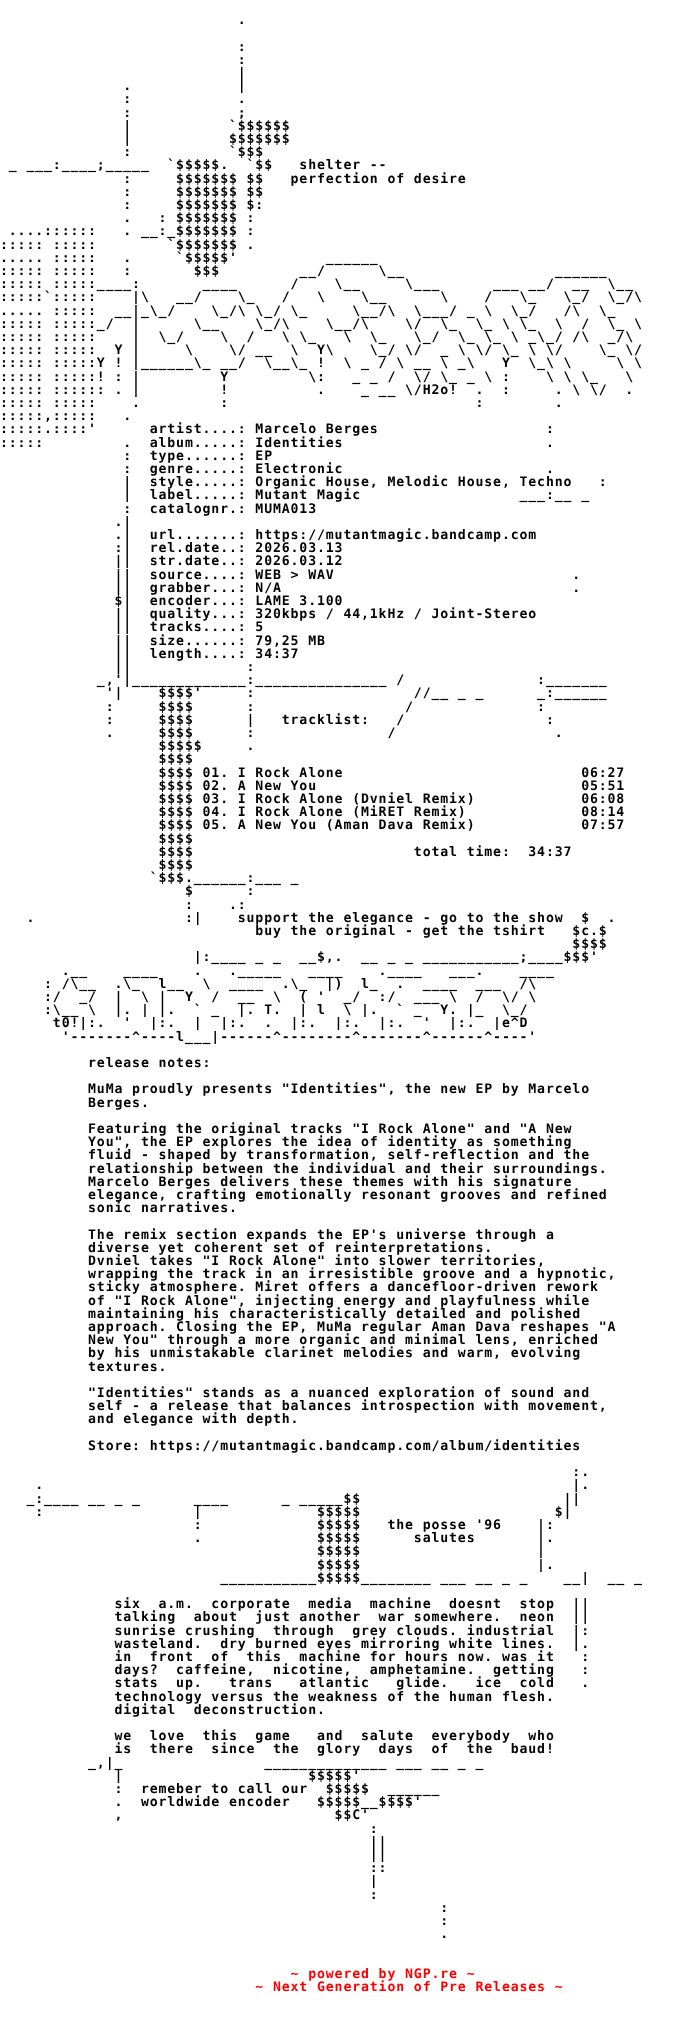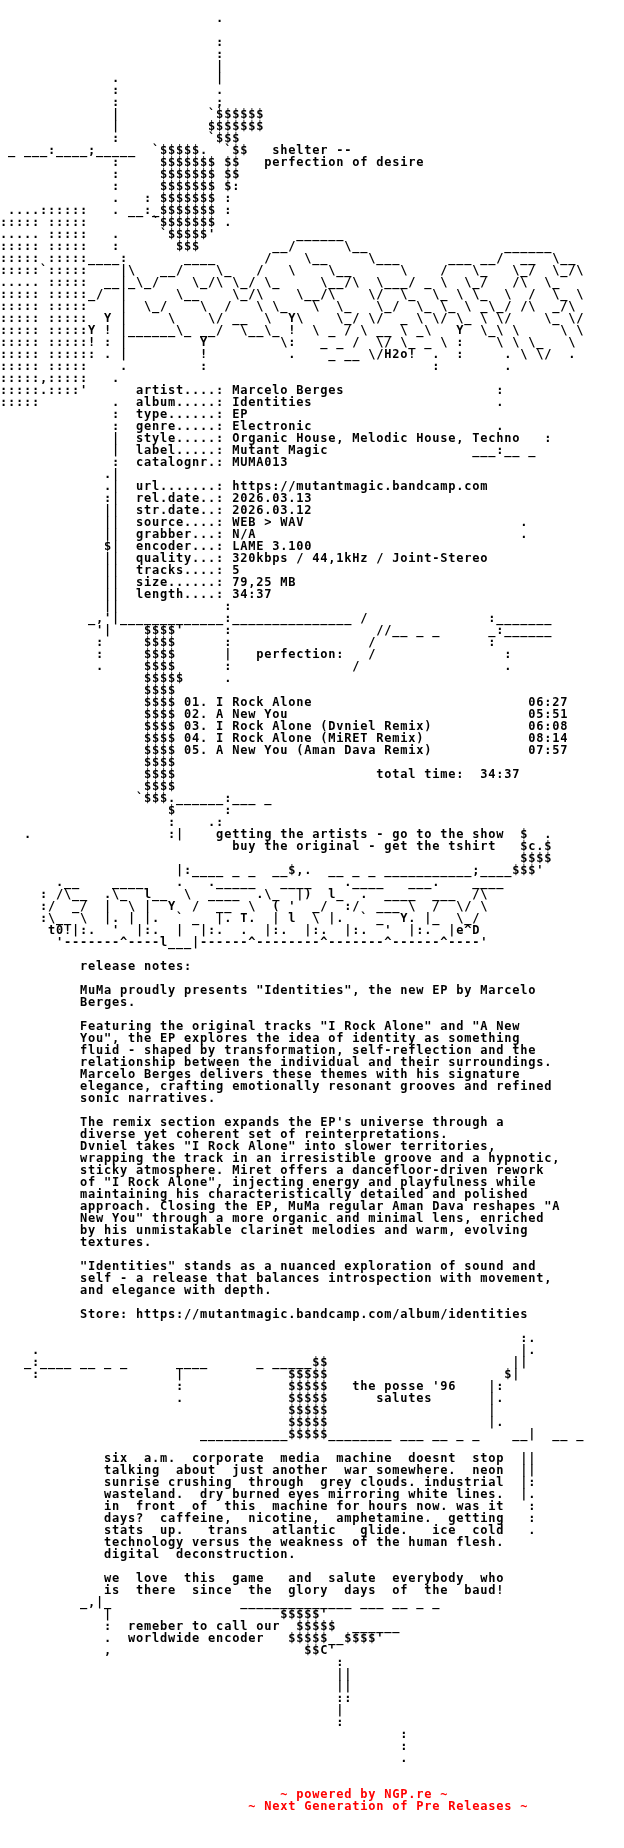--- a/index.html
+++ b/index.html
@@ -8,21 +8,21 @@
     margin:0;
     font-family:"DejaVu Sans Mono", monospace;
     font-weight:700;
     font-size:12px;
     line-height:12px;
     letter-spacing:0.78px;
     color:#000000;
     white-space:pre;
   }
   .nfo span{display:block;white-space:pre;}
-  .red{color:#ff0000;padding-left:16px;}
+  .red{color:#ff0000;}
 </style>
 </head>
 <body>
 
 <pre class="nfo"><span>
                            .
 
                            :
                            :
                            |
@@ -67,36 +67,36 @@
              ||  grabber...: N/A                                 .
              $|  encoder...: LAME 3.100
              ||  quality...: 320kbps / 44,1kHz / Joint-Stereo
              ||  tracks....: 5
              ||  size......: 79,25 MB
              ||  length....: 34:37
              ||             :
 </span><span>           _,'|_____________:_______________ /               :_______
             '|    $$$$'     :                  //__ _ _      _:______
             :     $$$$      :                 /              :
-            :     $$$$      |   perfection:   /                :
+            :     $$$$      |   tracklist:   /                :
             .     $$$$      :               /                  .
                   $$$$$     .
                   $$$$
 </span><span>                  $$$$ 01. I Rock Alone                           06:27
                   $$$$ 02. A New You                              05:51
                   $$$$ 03. I Rock Alone (Dvniel Remix)            06:08
                   $$$$ 04. I Rock Alone (MiRET Remix)             08:14
                   $$$$ 05. A New You (Aman Dava Remix)            07:57
                   $$$$
                   $$$$                         total time:  34:37
                   $$$$
 </span><span>                 `$$$.______:___ _
                      $      :
                      :    .:
-   .                 :|    getting the artists - go to the show  $  .
+   .                 :|    support the elegance - go to the show  $  .
                              buy the original - get the tshirt   $c.$
                                                                  $$$$
                       |:____ _ _  __$,.  __ _ _ ___________;____$$$'
 </span><span>       .__    ____    .   ._____   ____    .____   ___.    ____
      : /\__  .\_  l__  \  ____  .\_  |)  l_  .  ____  ___  /\
      :/  _/  |  \ |  Y  /  __  \  ( '  _/  :/  ___ \  /  \/ \
      :\__ \  |. | |.  ` _  |. T.  | l  \ |.  ` _  Y. |_  \_/ 
       t0!|:.  '  |:.  |  |:.  .  |:.  |:.  |:.  '  |:.  |e^D
        '-------^----l___|------^--------^-------^------^----'
 </span><span>

